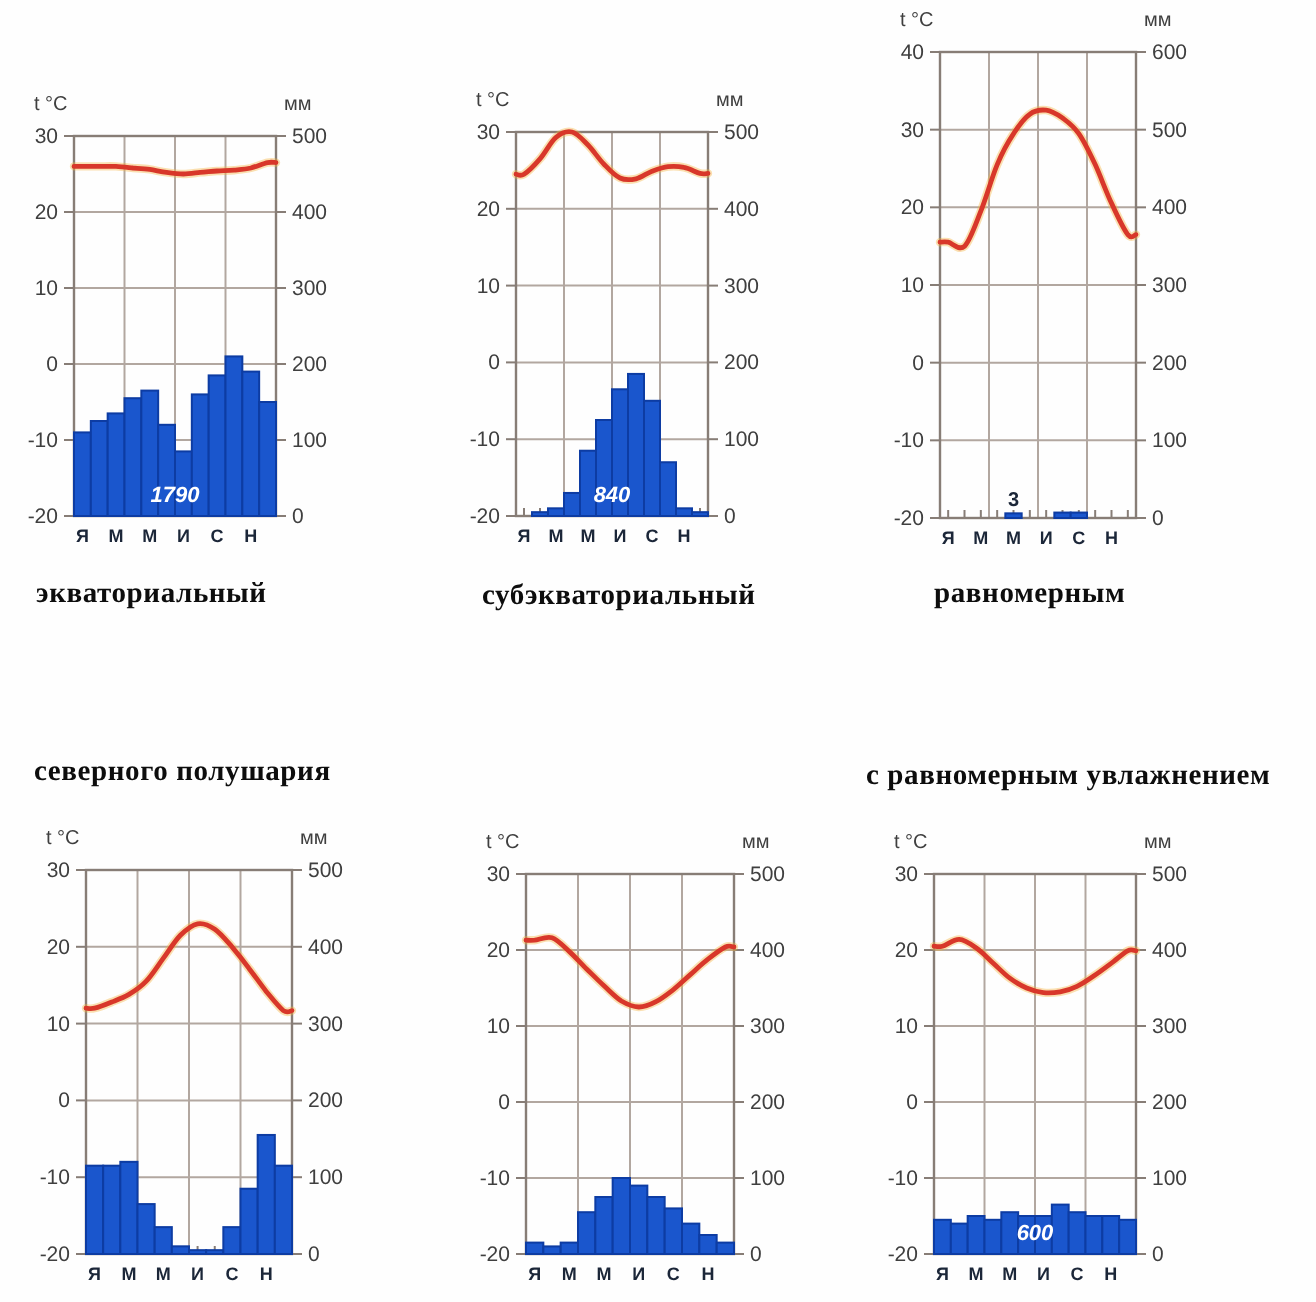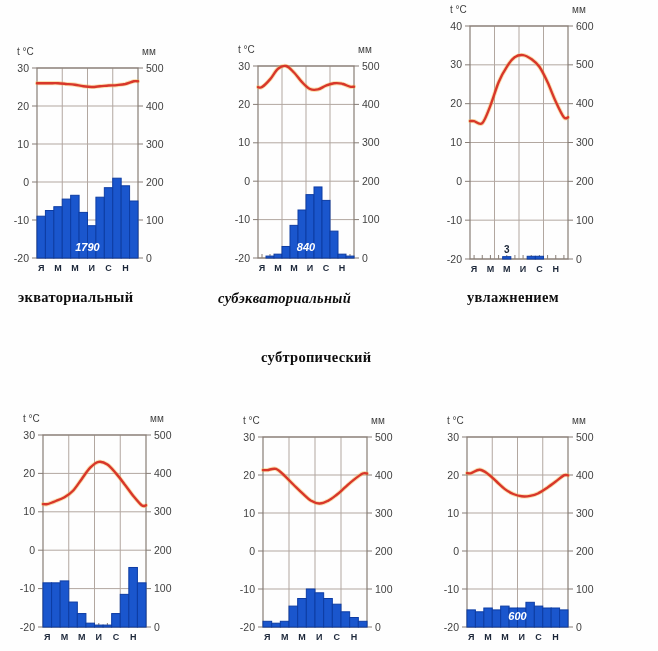--- a/index.html
+++ b/index.html
@@ -239,24 +239,25 @@
         <text x="89.08333333333334" y="272" text-anchor="middle" font-size="9" font-weight="bold" fill="#1b2638">И</text>
         <text x="105.41666666666667" y="272" text-anchor="middle" font-size="9" font-weight="bold" fill="#1b2638">С</text>
         <text x="121.75" y="272" text-anchor="middle" font-size="9" font-weight="bold" fill="#1b2638">Н</text>
         <text x="16" y="13" text-anchor="start" font-size="10" fill="#3f3f3f">t °C</text>
         <text x="138" y="13" text-anchor="start" font-size="10" fill="#3f3f3f">мм</text>
         <text x="72.75" y="253" text-anchor="middle" font-size="10" font-weight="bold" fill="#1b2638">3</text>
       </svg>
   </div>
 
   <div class="caption" style="left:18px;top:289px;">экваториальный</div>
-  <div class="caption" style="left:218px;top:290px;font-style:italic;">субэкваториальный</div>
-  <div class="caption" style="left:467px;top:289px;">увлажнением</div>
-
-  <div class="caption" style="left:261px;top:349px;">субтропический</div>
+  <div class="caption" style="left:241px;top:290px;">субэкваториальный</div>
+  <div class="caption" style="left:467px;top:289px;">равномерным</div>
+
+  <div class="caption" style="left:17px;top:378px;">северного полушария</div>
+  <div class="caption" style="left:433px;top:380px;">с равномерным увлажнением</div>
 
   <div class="climo-wrap" style="left:7px;top:409px;">
     <svg class="climo" width="173" height="236">
         <line x1="36" y1="26" x2="139" y2="26" stroke="#b2a7a0" stroke-width="1"></line>
         <line x1="31" y1="26" x2="36" y2="26" stroke="#877d76" stroke-width="1"></line>
         <line x1="139" y1="26" x2="144" y2="26" stroke="#877d76" stroke-width="1"></line>
         <text x="28" y="29.5" text-anchor="end" font-size="10.5" fill="#3f3f3f">30</text>
         <text x="147" y="29.5" text-anchor="start" font-size="10.5" fill="#3f3f3f">500</text>
         <line x1="36" y1="64.4" x2="139" y2="64.4" stroke="#b2a7a0" stroke-width="1"></line>
         <line x1="31" y1="64.4" x2="36" y2="64.4" stroke="#877d76" stroke-width="1"></line>

